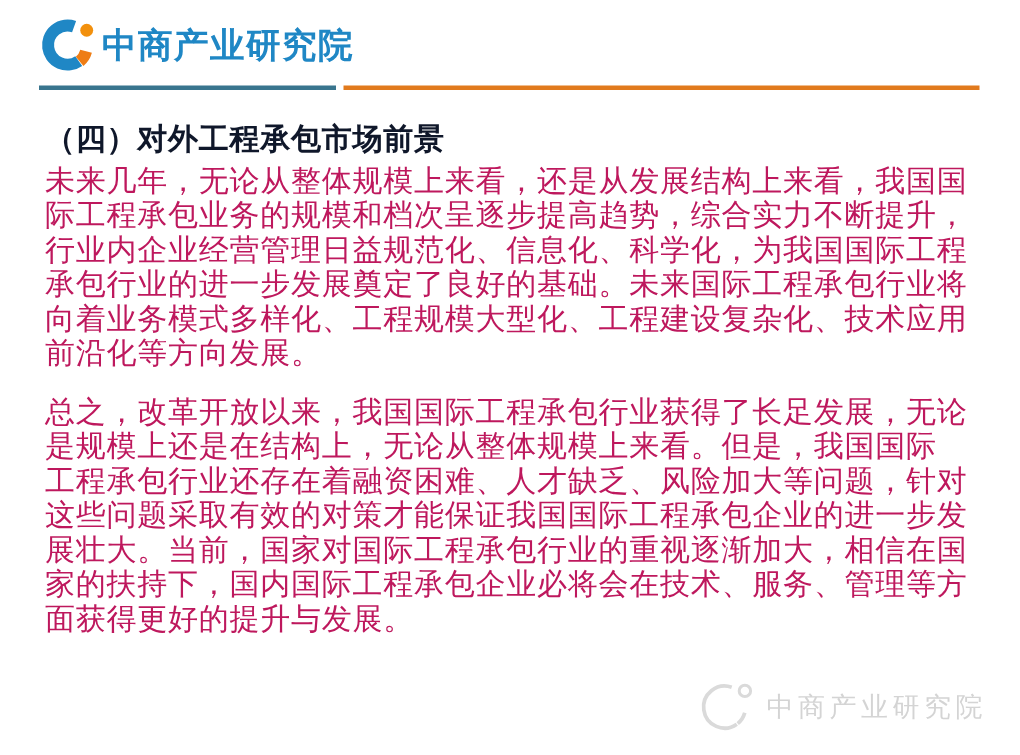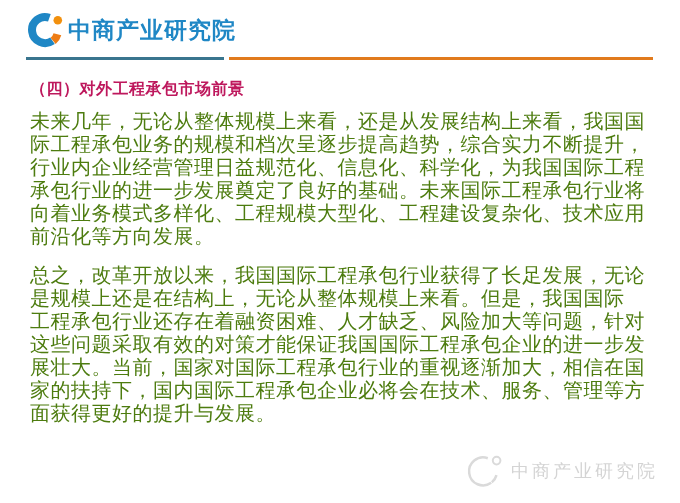--- a/index.html
+++ b/index.html
@@ -46,32 +46,32 @@
     height: 3px;
     background: #e17a1d;
   }
 
   
   .section-heading {
     position: absolute;
     left: 30px;
     top: 79px;
     margin: 0;
-    color: #be185d;
-    font-size: 16px;
+    color: #0f172a;
+    font-size: 20px;
     font-weight: 700;
     letter-spacing: 0.5px;
     white-space: nowrap;
   }
   .para {
     position: absolute;
     left: 30px;
     width: 624px;
     margin: 0;
-    color: #4d7c0f;
+    color: #be185d;
     font-size: 20px;
     line-height: 23px;
     letter-spacing: 0.5px;
     white-space: pre-line;
     text-align: justify;
   }
   .para-1 { top: 110px; }
   .para-2 { top: 264px; }
 
   

